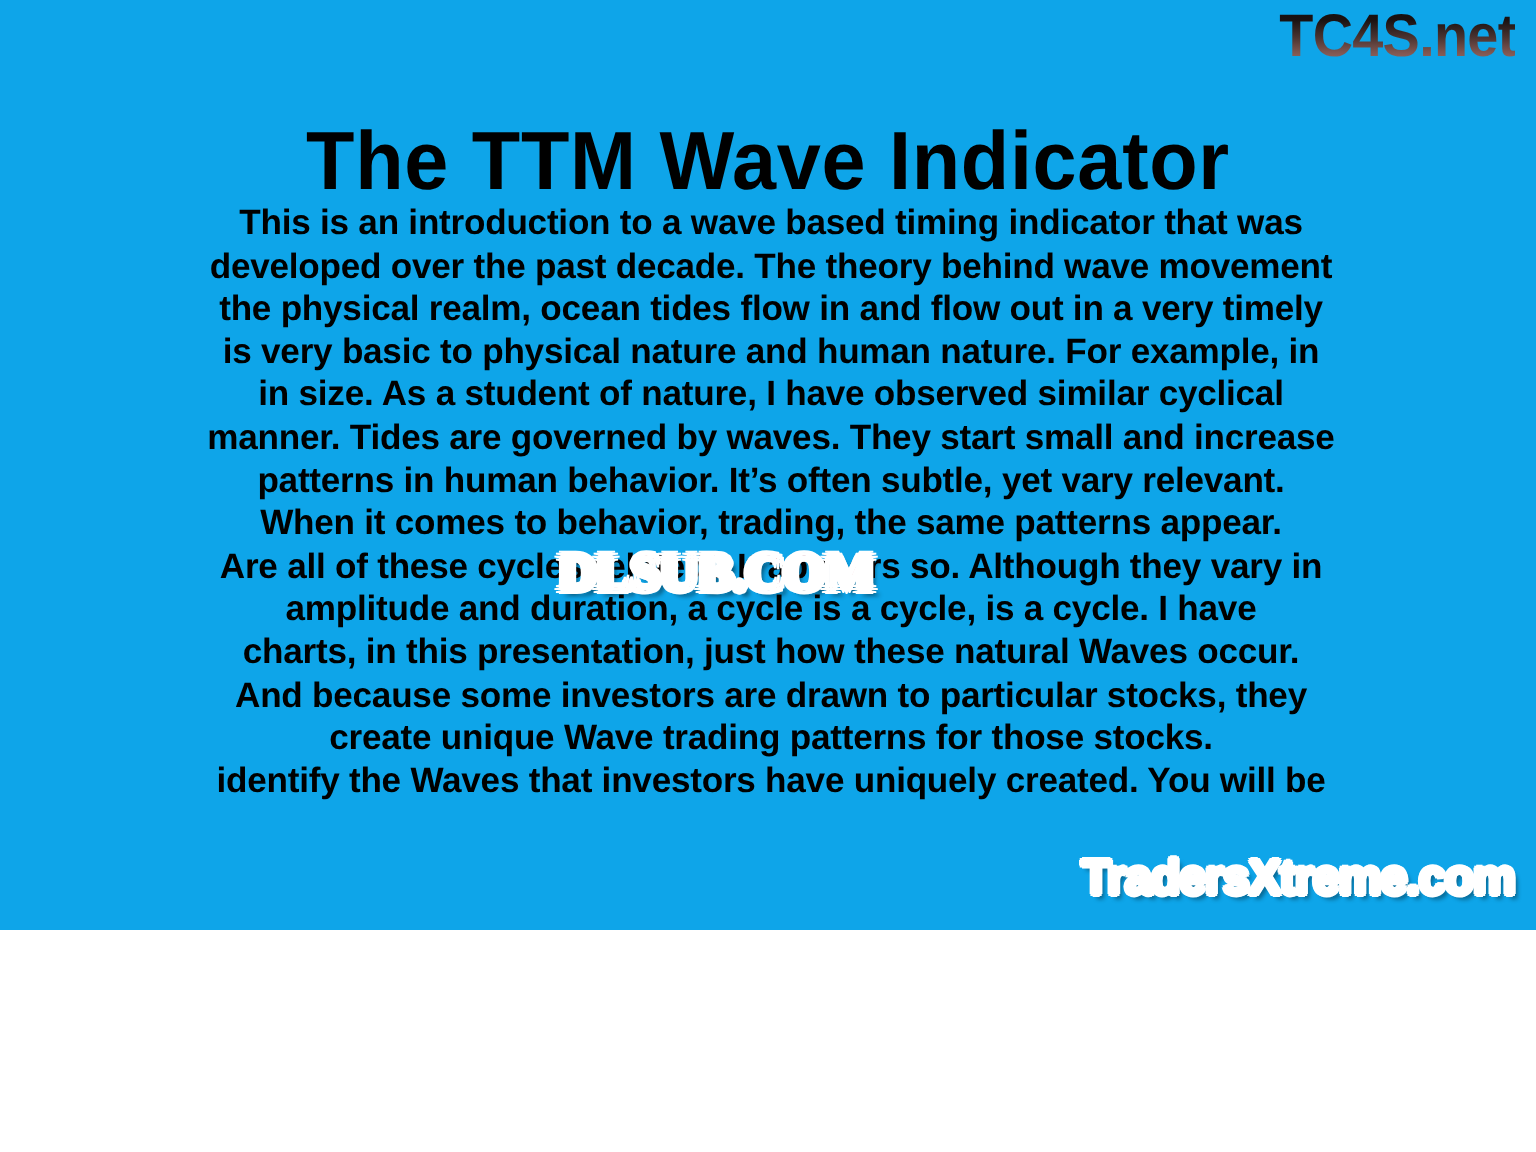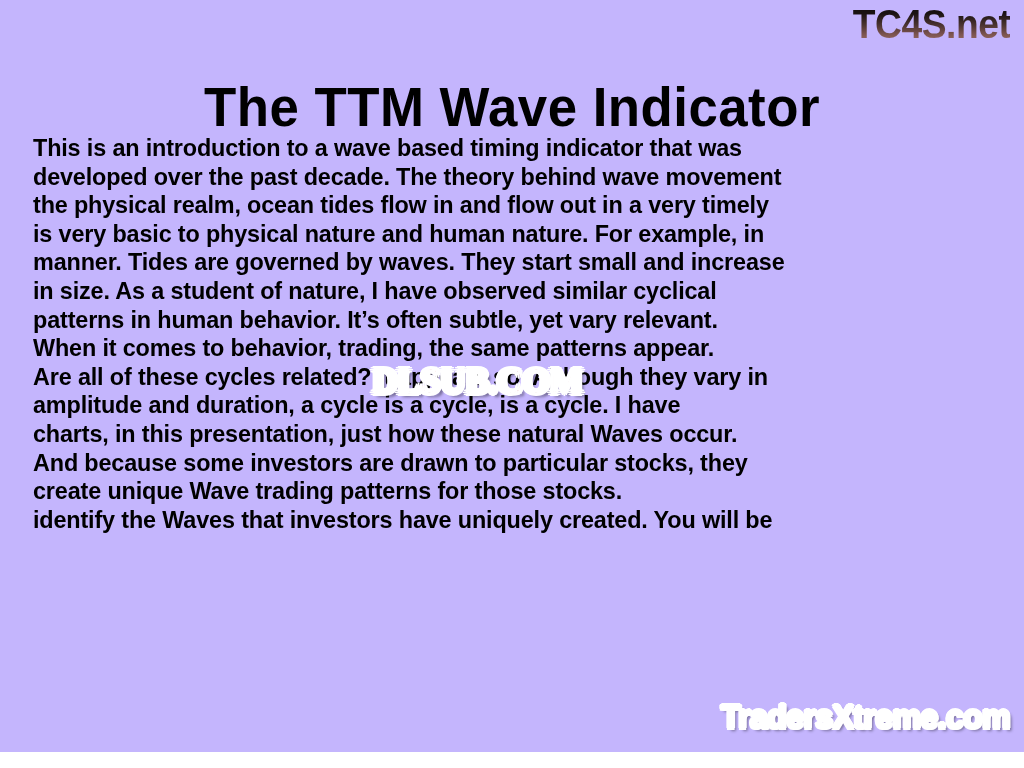--- a/index.html
+++ b/index.html
@@ -11,22 +11,22 @@
   body {
     width: 1024px;
     height: 768px;
     overflow: hidden;
     font-family: "Liberation Sans", "DejaVu Sans", sans-serif;
     -webkit-font-smoothing: antialiased;
   }
   #slide {
     position: relative;
     width: 1024px;
-    height: 752px;
-    background: #c4b5fd;
+    height: 620px;
+    background: #0ea5e9;
   }
 
   
   #brand-logo-top {
     position: absolute;
     top: 2px;
     right: 14px;
     font-family: "Liberation Sans", "DejaVu Sans", sans-serif;
     font-weight: bold;
     font-size: 40px;
@@ -79,20 +79,21 @@
     color: #000000;
     letter-spacing: -0.15px;
   }
   #body-copy p {
     margin: 0;
     padding: 0;
   }
   #body-copy .para-line {
     display: block;
     white-space: nowrap;
+    text-align: center;
   }
 
   
   #watermark {
     position: absolute;
     top: 364px;
     left: 372px;
     font-family: "Liberation Serif", "DejaVu Serif", serif;
     font-weight: bold;
     font-size: 35px;
@@ -174,22 +175,22 @@
   <div id="brand-logo-top">TC4S.net</div>
 
   <h1 id="page-title">The TTM Wave Indicator</h1>
 
   <div id="body-copy">
     <p class="body-paragraph">
       <span class="para-line">This is an introduction to a wave based timing indicator that was</span>
       <span class="para-line">developed over the past decade. The theory behind wave movement</span>
       <span class="para-line">the physical realm, ocean tides flow in and flow out in a very timely</span>
       <span class="para-line">is very basic to physical nature and human nature. For example, in</span>
+      <span class="para-line">in size. As a student of nature, I have observed similar cyclical</span>
       <span class="para-line">manner. Tides are governed by waves. They start small and increase</span>
-      <span class="para-line">in size. As a student of nature, I have observed similar cyclical</span>
       <span class="para-line">patterns in human behavior. It’s often subtle, yet vary relevant.</span>
       <span class="para-line">When it comes to behavior, trading, the same patterns appear.</span>
     </p>
     <p class="body-paragraph">
       <span class="para-line">Are all of these cycles related? It appears so. Although they vary in</span>
       <span class="para-line">amplitude and duration, a cycle is a cycle, is a cycle. I have</span>
       <span class="para-line">charts, in this presentation, just how these natural Waves occur.</span>
       <span class="para-line">And because some investors are drawn to particular stocks, they</span>
       <span class="para-line">create unique Wave trading patterns for those stocks.</span>
     </p>

